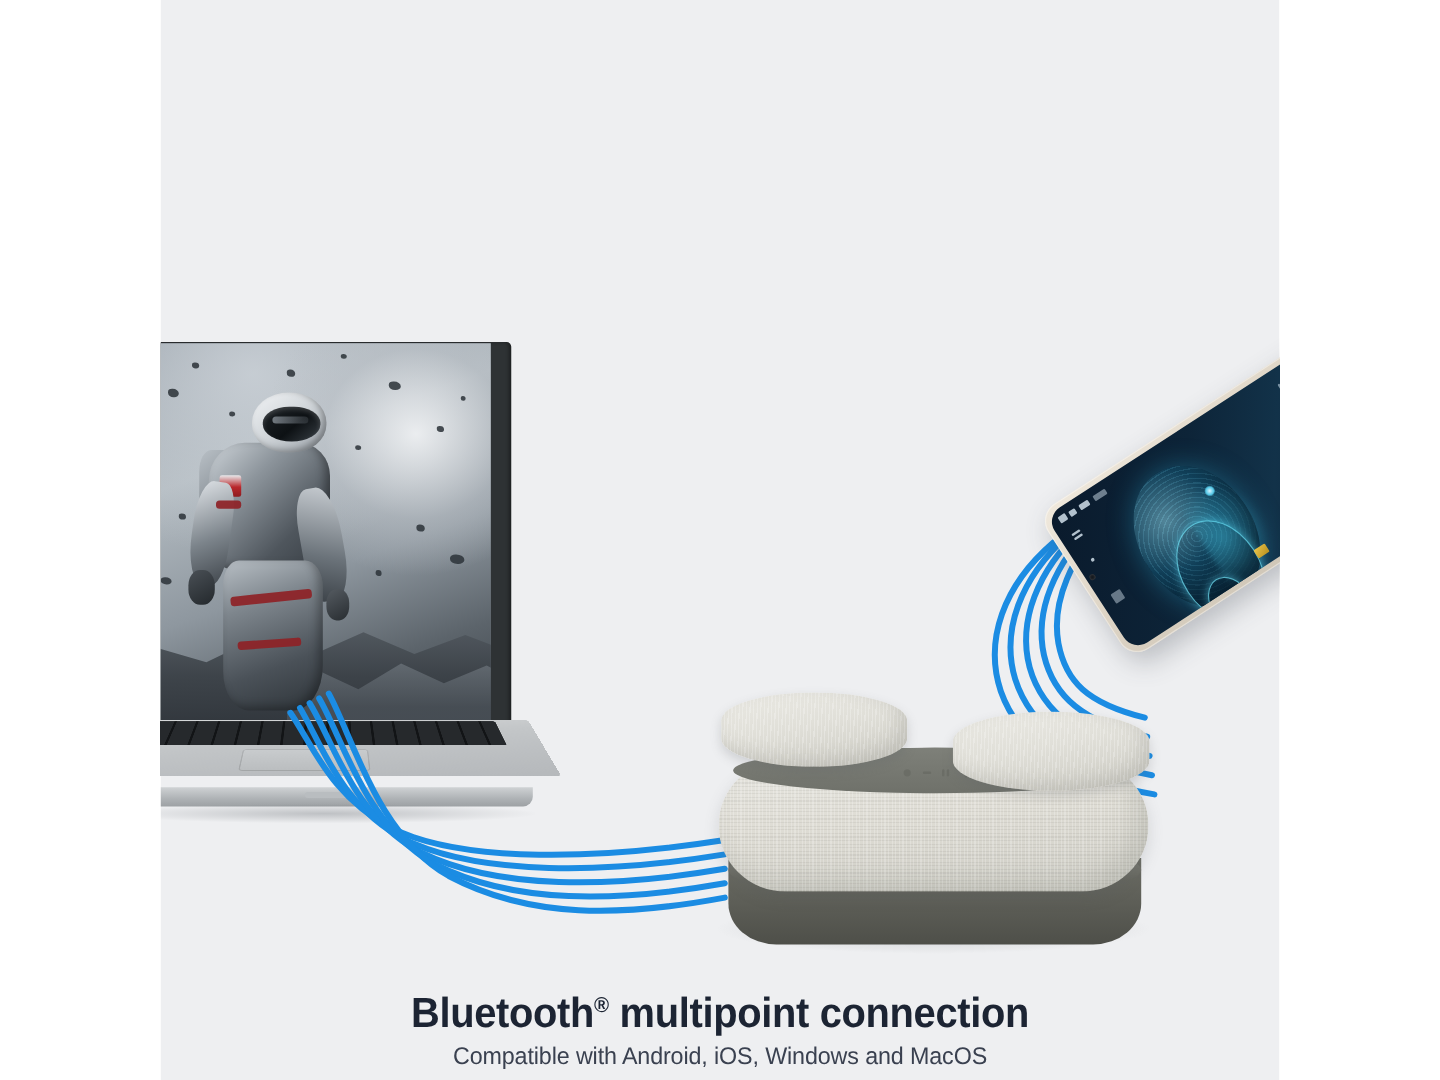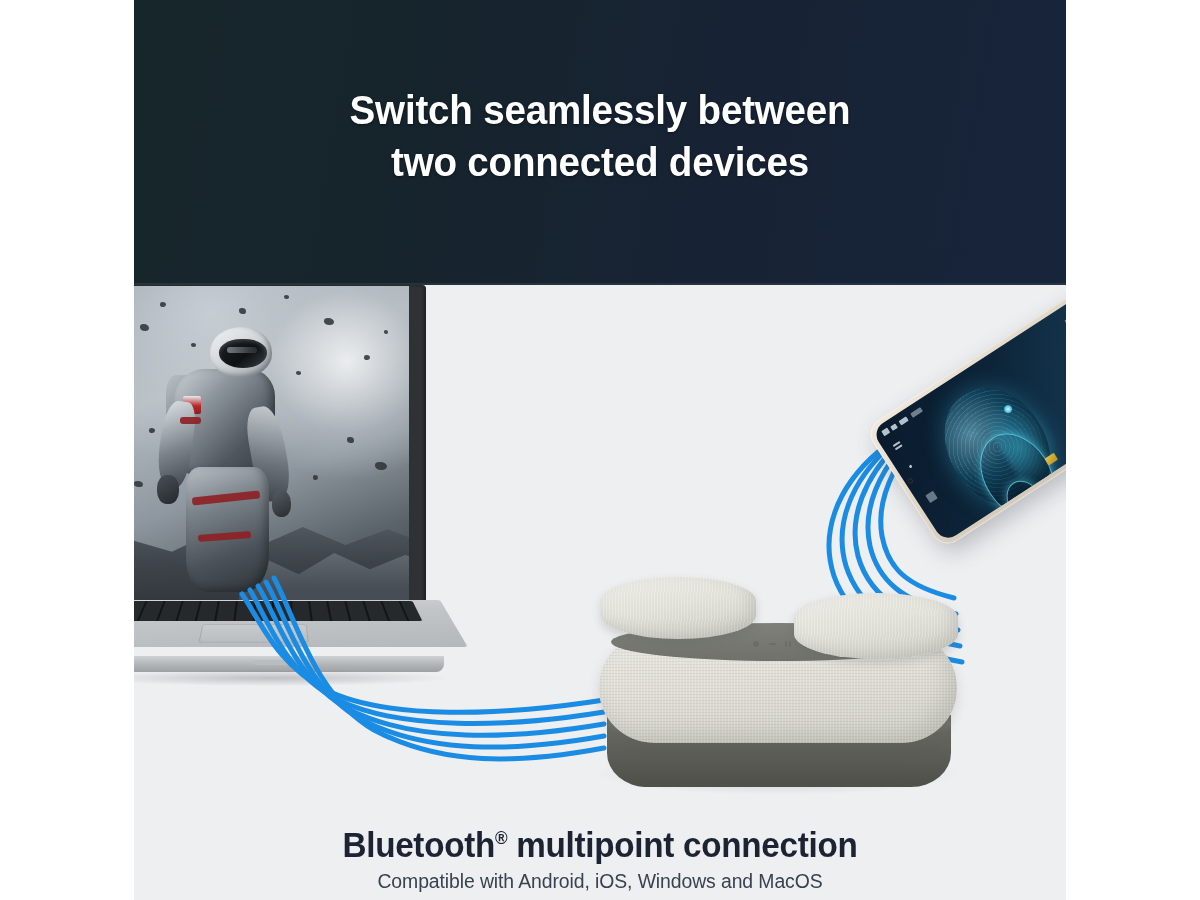--- a/index.html
+++ b/index.html
@@ -247,26 +247,20 @@
 
   
   .waves{position:absolute;left:0;top:0;width:932px;height:900px;pointer-events:none;}
 </style>
 </head>
 <body>
 
 <div class="canvas">
   <div class="panel">
 
-    <div class="hero">
-      <div class="hero-title">
-        <span>Switch seamlessly between</span>
-        <span class="l2">two connected devices</span>
-      </div>
-    </div>
 
     <div class="laptop">
       <div class="lap-lid">
         <div class="lap-screen">
           <div class="scene">
             <div class="scene-ground"></div>
             <div class="scene-ground2"></div>
 
             <span class="deb" style="left:5%;top:12%;width:9px;height:7px;"></span>
             <span class="deb" style="left:12%;top:5%;width:6px;height:5px;"></span>

